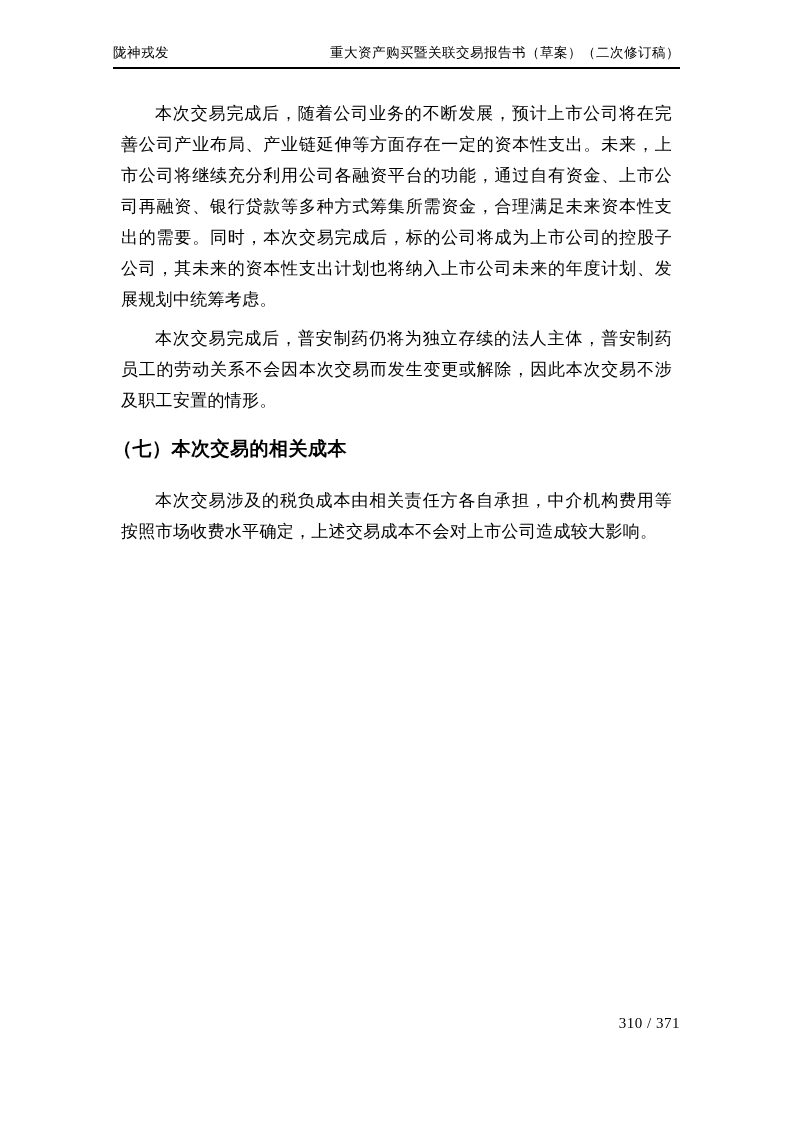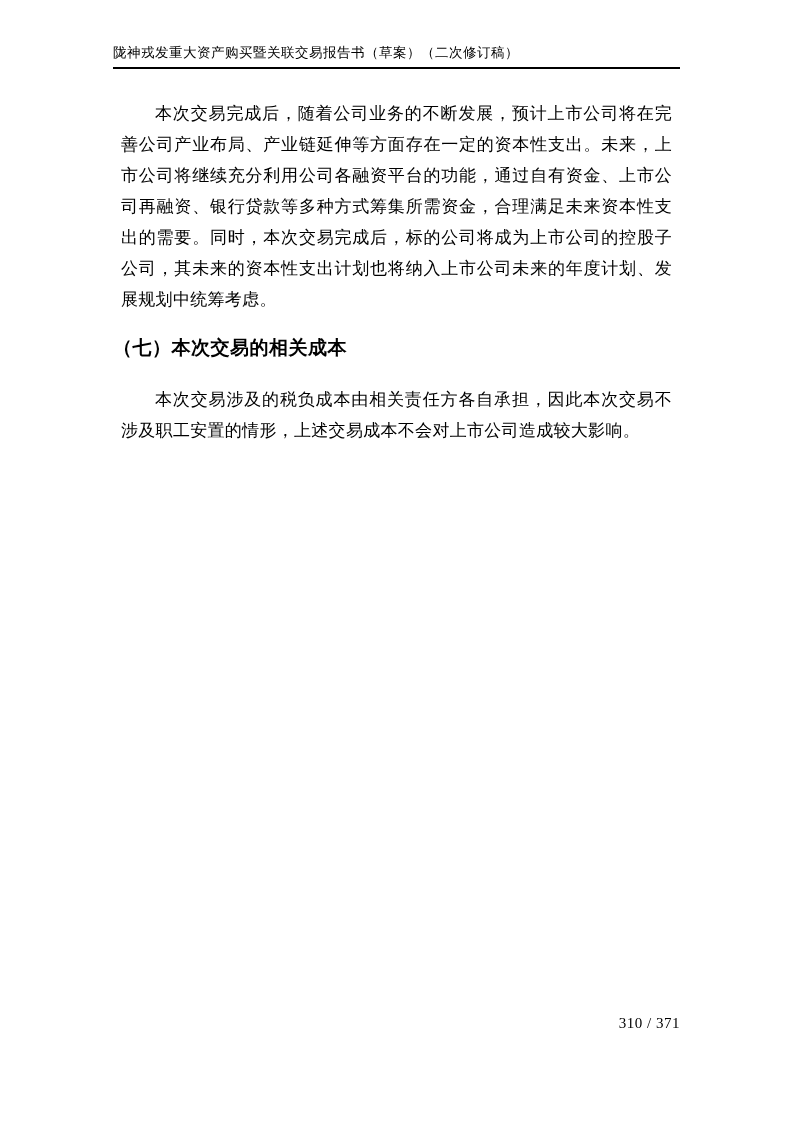--- a/index.html
+++ b/index.html
@@ -18,20 +18,21 @@
     margin: 0 auto;
   }
   .header {
     position: absolute;
     left: 113px;
     right: 113px;
     top: 0;
     padding-top: 44px;
     padding-bottom: 5px;
     display: flex;
+    justify-content: space-between;
     align-items: flex-end;
     font-size: 13.5px;
     letter-spacing: 0.5px;
     border-bottom: 2px solid #000000;
   }
   .header-left { white-space: nowrap; }
   .header-right { white-space: nowrap; }
   .content {
     position: absolute;
     left: 113px;
@@ -74,23 +75,24 @@
 
   <div class="header">
     <span class="header-left">陇神戎发</span>
     <span class="header-right">重大资产购买暨关联交易报告书（草案）（二次修订稿）</span>
   </div>
 
   <div class="content">
     <p class="body-para">本次交易完成后，随着公司业务的不断发展，预计上市公司将在完善公司产业布局、产业链延伸等方面存在一定的资本性支出。未来，上市公司将继续充分利用公司各融资平台的功能，通过自有资金、上市公司再融资、银行贷款等多种方式筹集所需资金，合理满足未来资本性支出的需要。同时，本次交易完成后，标的公司将成为上市公司的控股子公司，其未来的资本性支出计划也将纳入上市公司未来的年度计划、发展规划中统筹考虑。</p>
 
 
+    <p class="body-para">本次交易完成后，普安制药仍将为独立存续的法人主体，普安制药员工的劳动关系不会因本次交易而发生变更或解除，因此本次交易不涉及职工安置的情形。</p>
 
     <h2 class="section-heading">（七）本次交易的相关成本</h2>
 
-    <p class="body-para">本次交易涉及的税负成本由相关责任方各自承担，因此本次交易不涉及职工安置的情形，上述交易成本不会对上市公司造成较大影响。</p>
+    <p class="body-para">本次交易涉及的税负成本由相关责任方各自承担，中介机构费用等按照市场收费水平确定，上述交易成本不会对上市公司造成较大影响。</p>
   </div>
 
   <div class="footer">
     <span class="page-number">310 / 371</span>
   </div>
 
 </div>
 
 </body></html>

